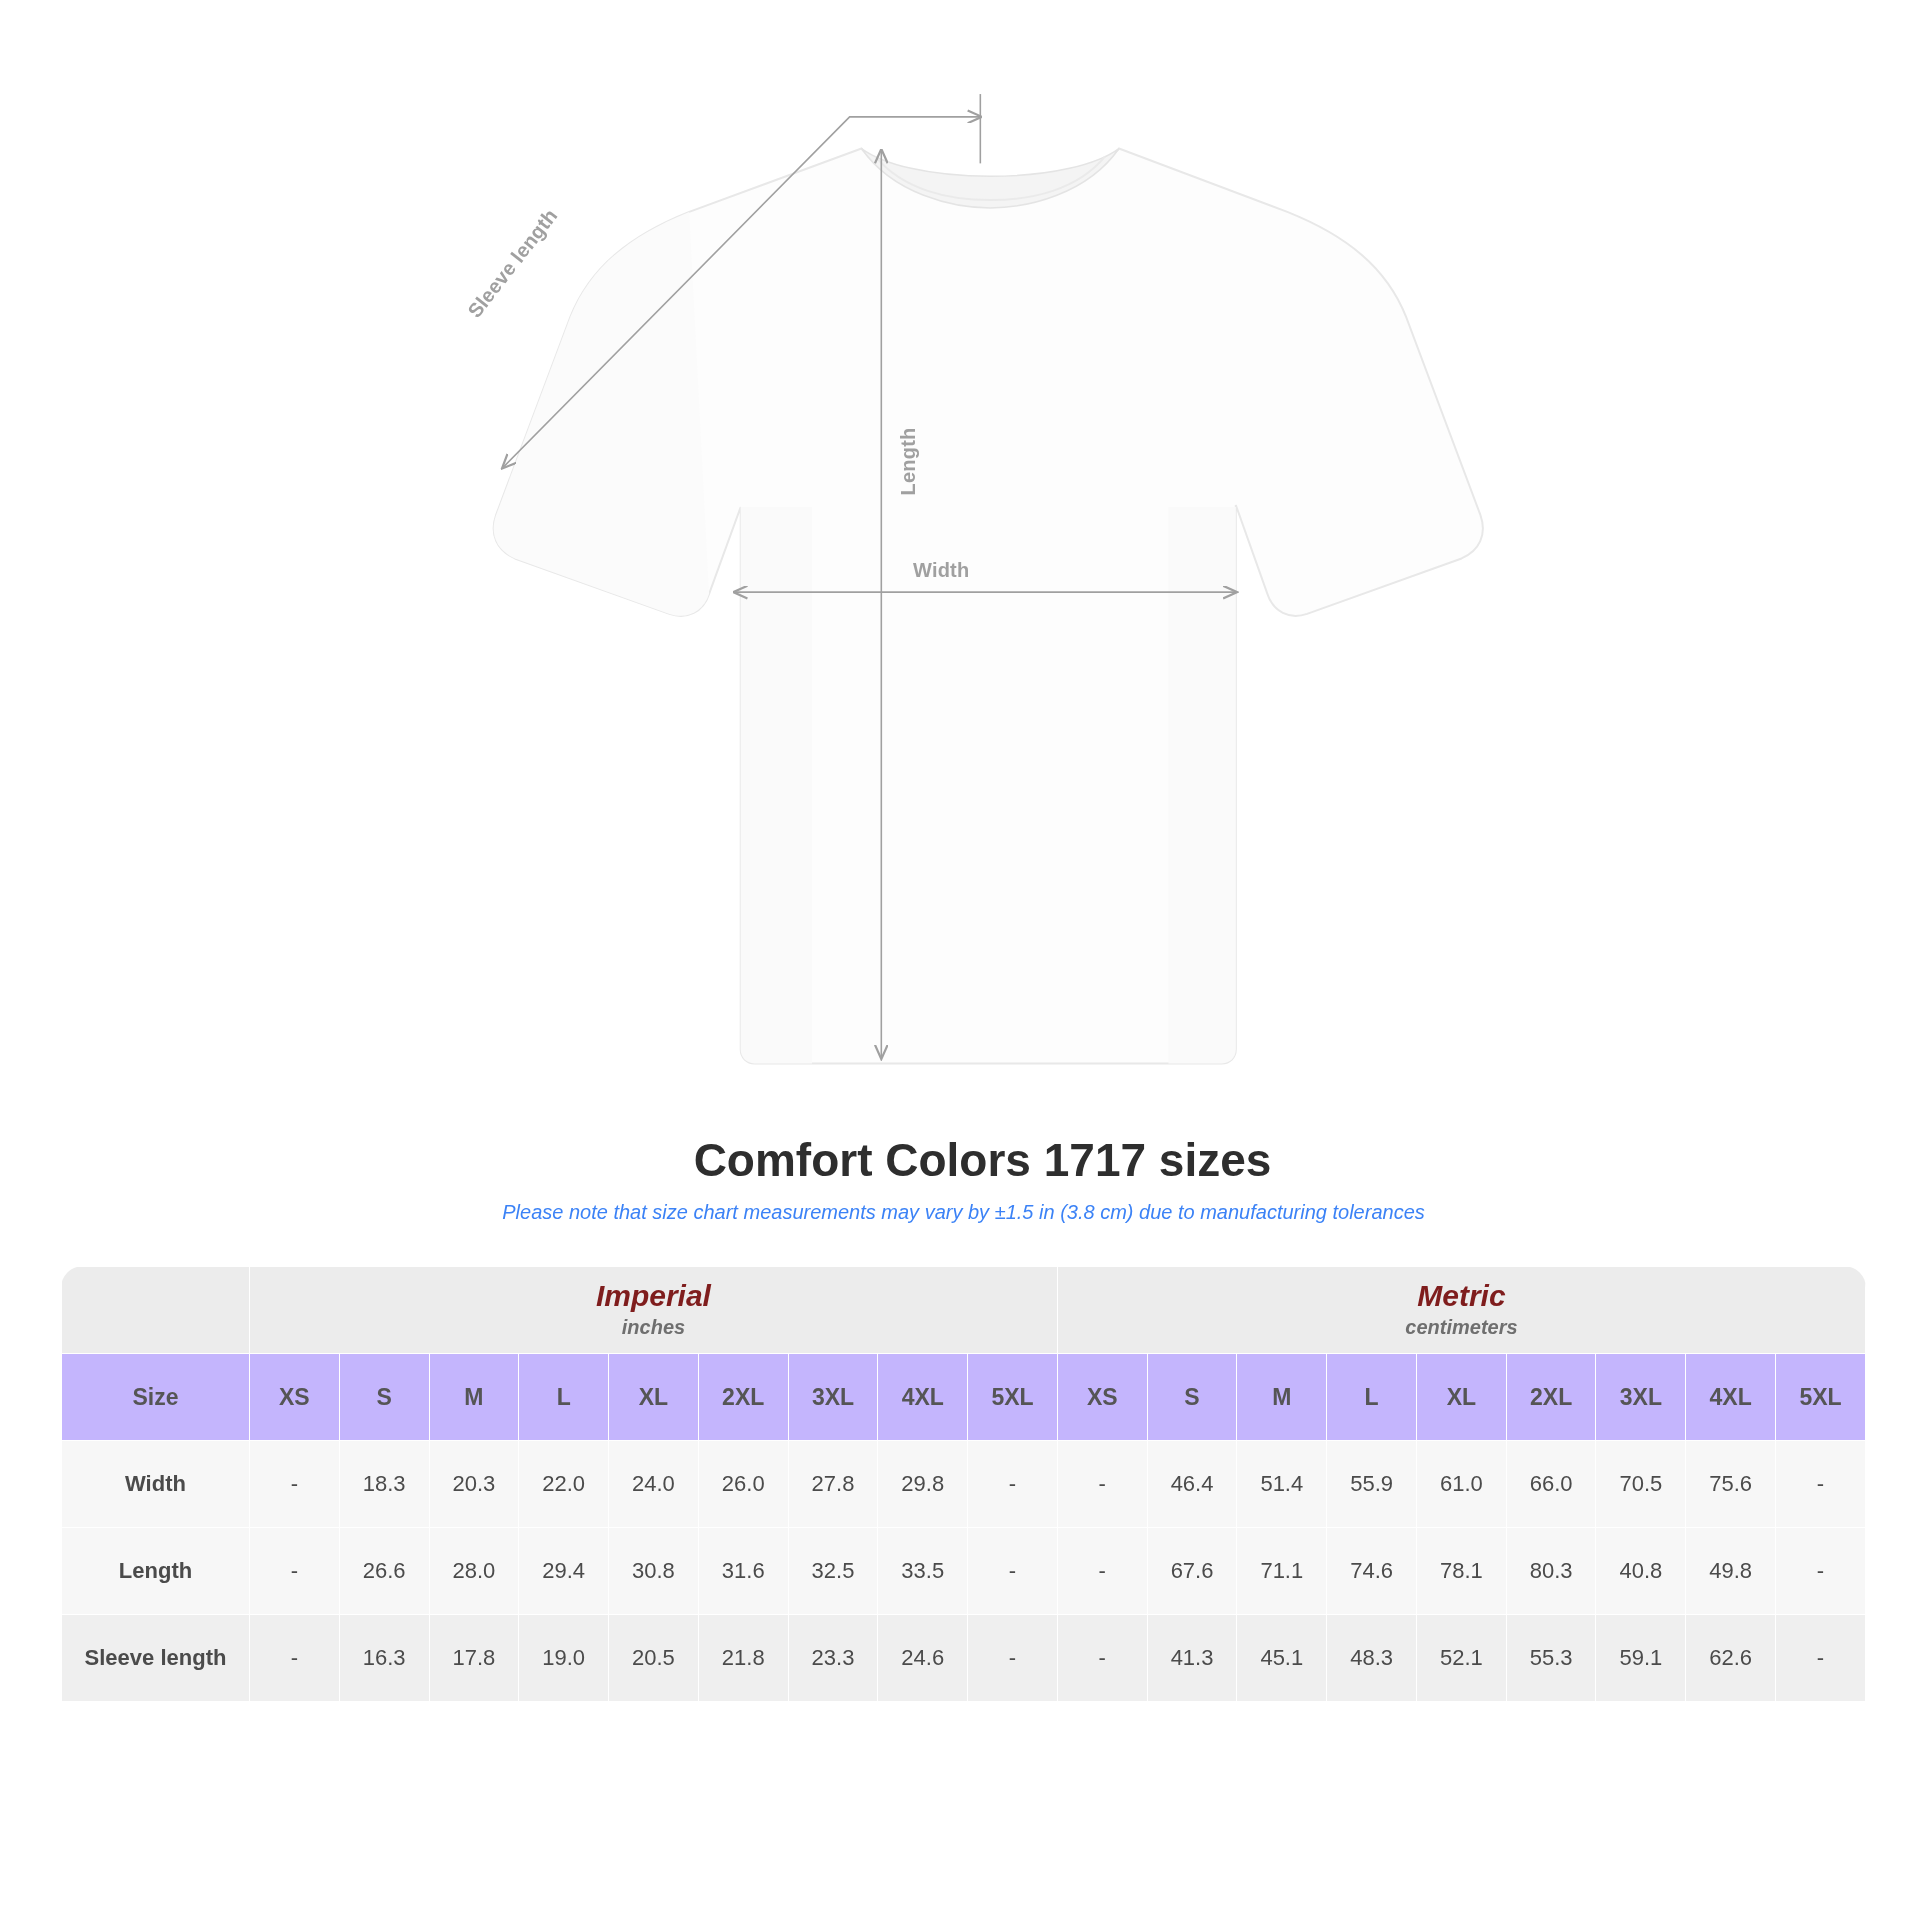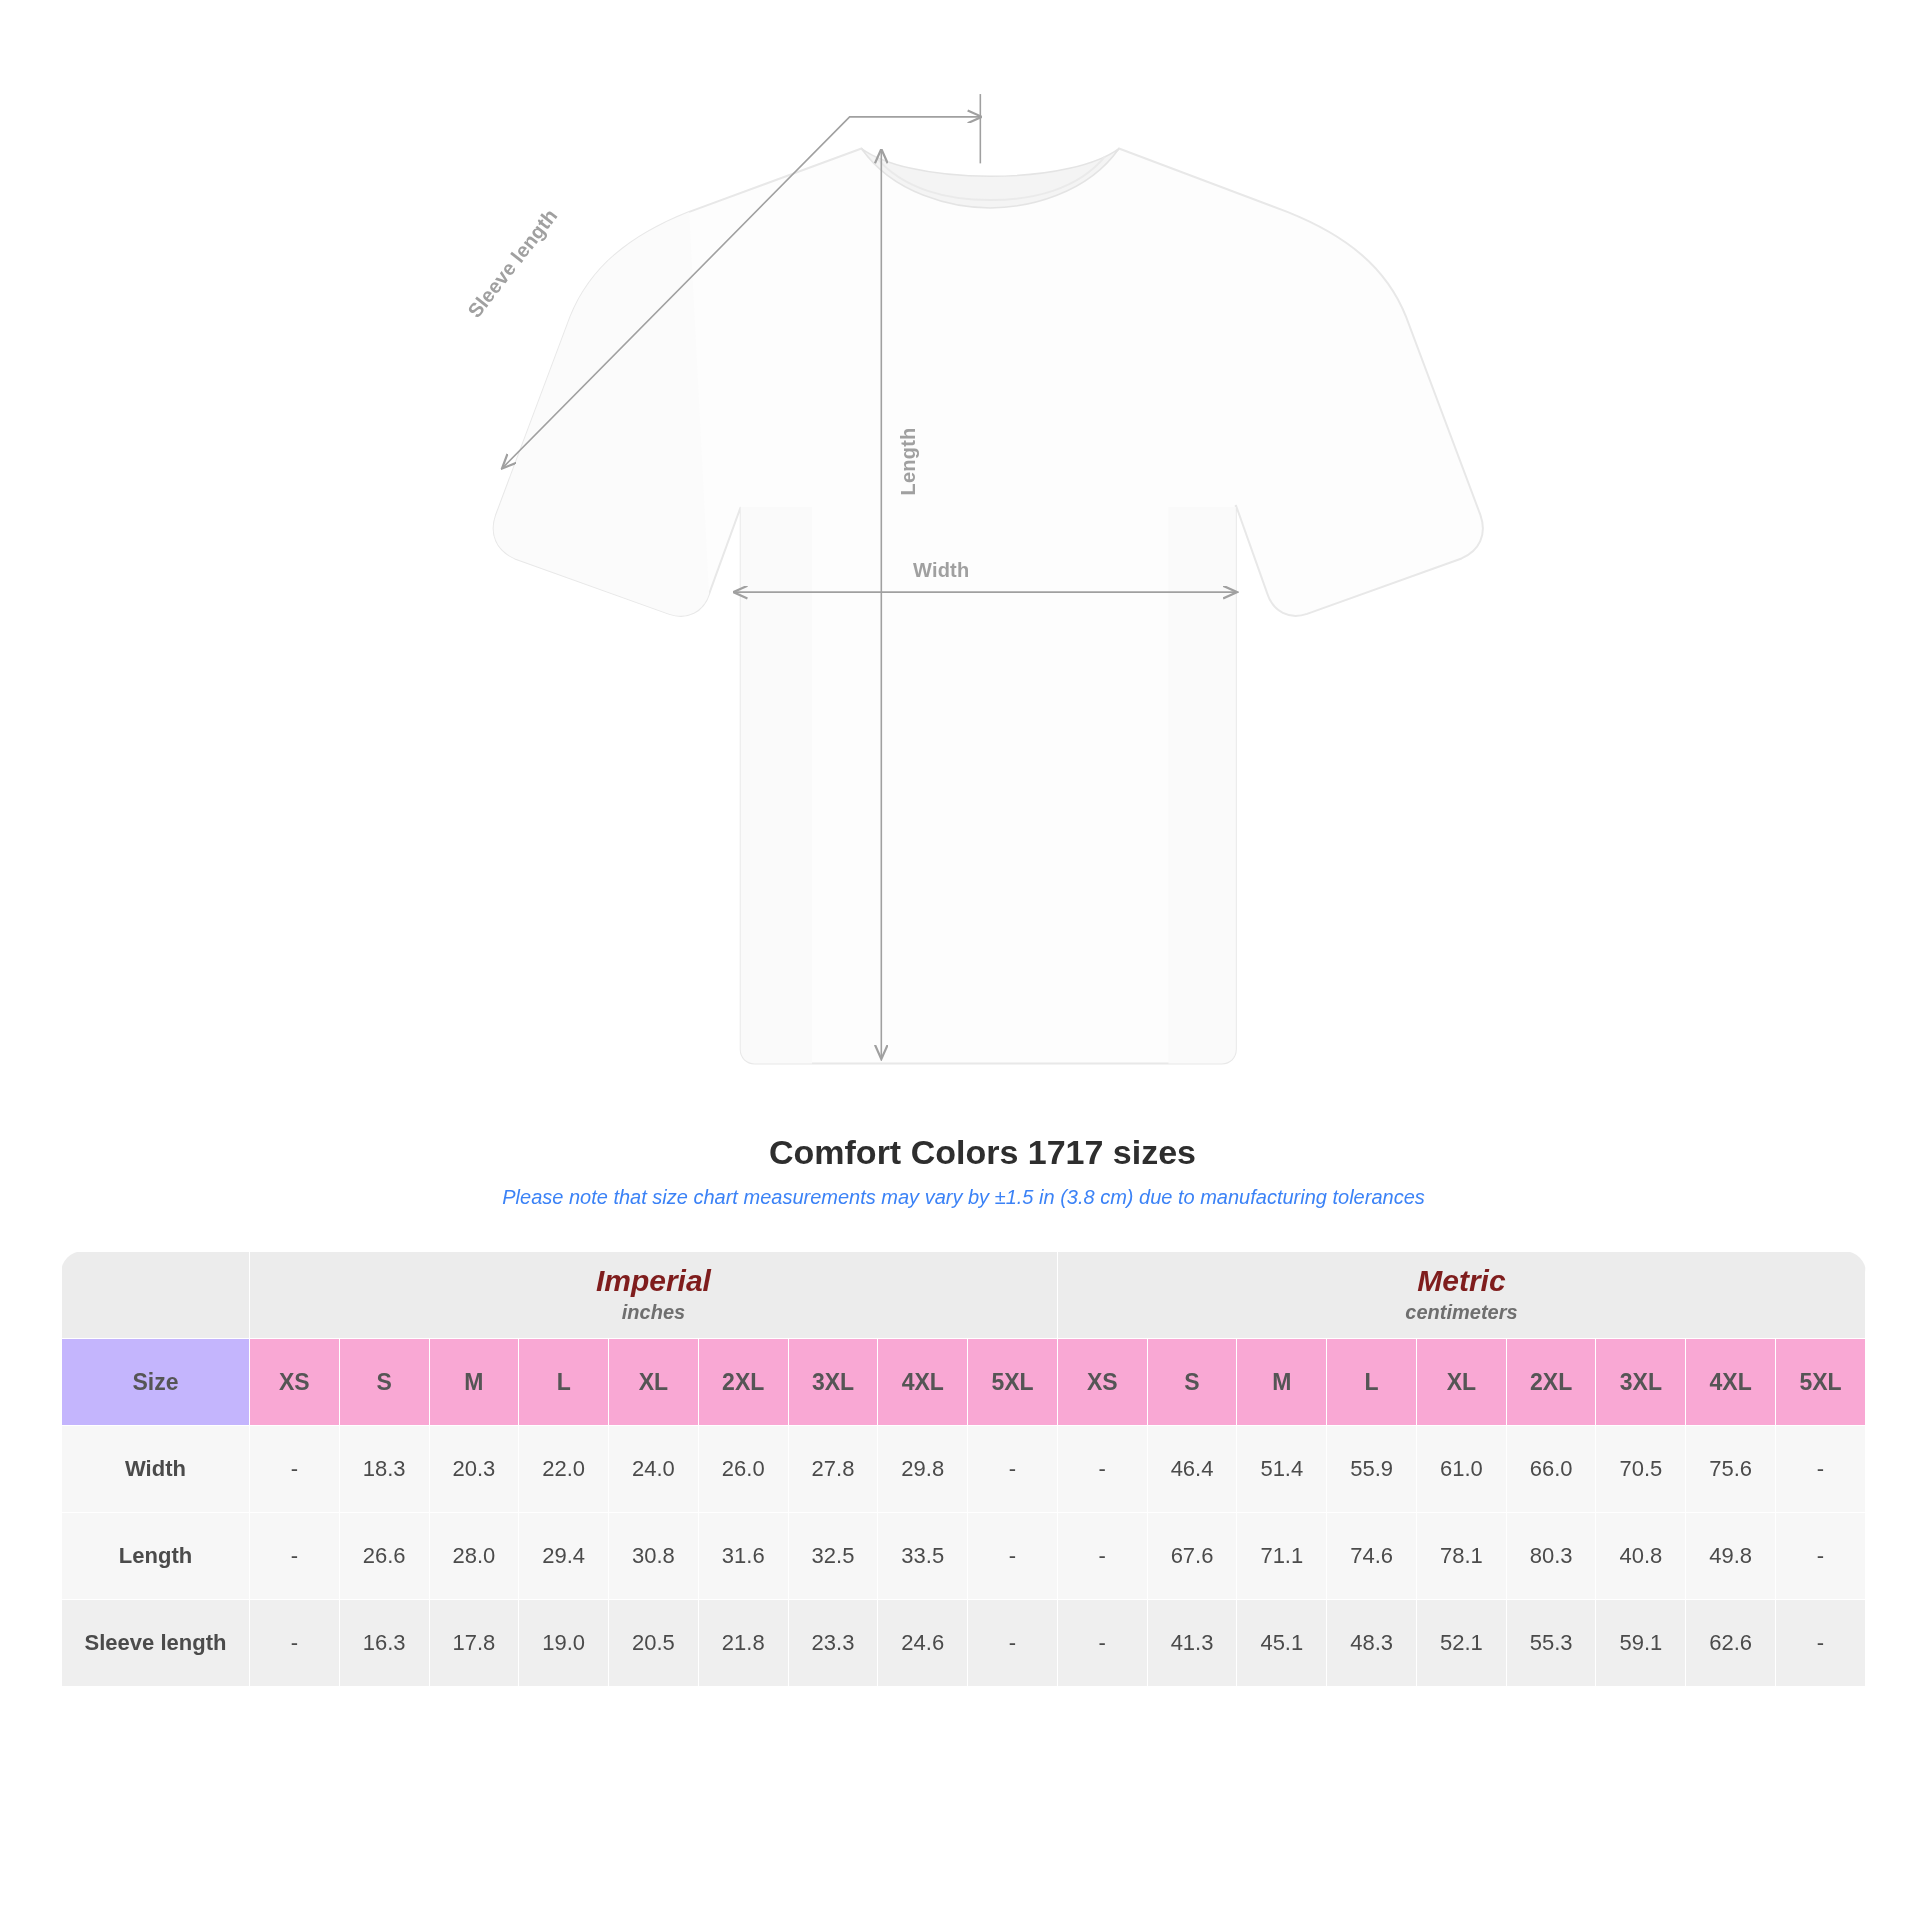--- a/index.html
+++ b/index.html
@@ -54,21 +54,21 @@
     left: 913px;
     top: 559px;
   }
 
   
   .title-block {
     text-align: center;
     margin-top: 24px;
   }
   .chart-title {
-    font-size: 34px;
+    font-size: 46px;
     font-weight: bold;
     color: #2e2e2e;
     margin: 0 0 14px 0;
     padding-left: 38px;
   }
   .chart-note {
     font-size: 20px;
     font-style: italic;
     color: #3b82f6;
     margin: 0;
@@ -109,21 +109,21 @@
   }
   .unit-head .unit-sub {
     font-size: 20px;
     font-style: italic;
     color: #6f6f6f;
     display: block;
     line-height: 1.4;
   }
   .corner-cell { background: #ececec; }
   tr.head-row th {
-    background: #f9a8d4;
+    background: #c4b5fd;
     font-weight: bold;
     font-size: 23px;
     color: #555555;
   }
   tr.head-row th.row-head {
     background: #c4b5fd;
   }
   tr.data-row td {
     background: #f7f7f7;
   }

